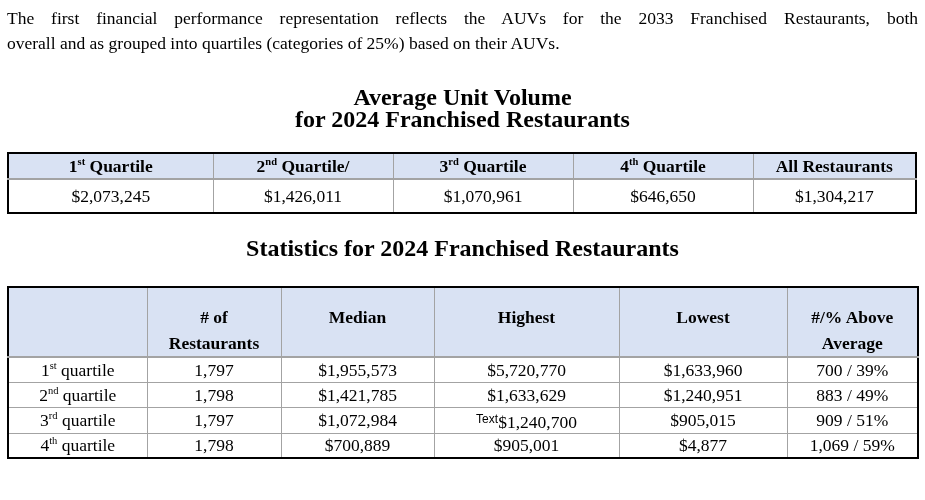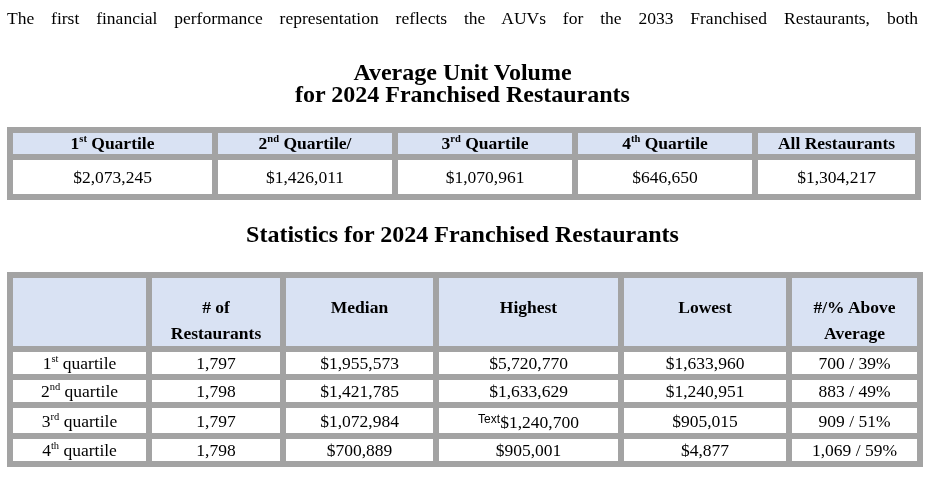--- a/index.html
+++ b/index.html
@@ -24,34 +24,34 @@
   .title1 { margin: 0 0 22px 0; }
   .title2 { margin: 23px 0 27px 0; }
 
   table {
     border-collapse: collapse;
     table-layout: fixed;
     width: 910px;
     border: 2px solid #000;
   }
   th, td {
-    border: 6px solid #a3a3a3;
+    border: 1px solid #a3a3a3;
     text-align: center;
     font-size: 17.5px;
     padding: 0 2px;
     overflow: hidden;
   }
   thead th {
     background: #d9e2f3;
     font-weight: bold;
     border-bottom-width: 2px;
   }
 
   .t1 thead th { height: 26px; vertical-align: middle; }
-  .t1 tbody td { height: 40px; vertical-align: middle; }
+  .t1 tbody td { height: 34px; vertical-align: middle; }
 
   .t2 thead th { height: 55px; vertical-align: top; line-height: 26px; padding-top: 16px; }
   .t2 tbody td { height: 25px; vertical-align: middle; line-height: 22px; }
   .t2 .row-all td { height: 50px; }
 
   sup { font-size: 60%; line-height: 0; }
 
   .text-annotation {
     font-family: "Liberation Sans", sans-serif;
     font-size: 12px;
@@ -59,20 +59,21 @@
     letter-spacing: 0;
   }
 </style>
 </head>
 <body>
 
 <div class="page">
 
   <div class="intro">
     <div class="intro-line1">The first financial performance representation reflects the AUVs for the 2033 Franchised Restaurants, both</div>
+    <div class="intro-line2">overall and as grouped into quartiles (categories of 25%) based on their AUVs.</div>
   </div>
 
   <div class="tbl-title title1">
     <div>Average Unit Volume</div>
     <div>for 2024 Franchised Restaurants</div>
   </div>
 
   <table class="t1">
     <colgroup>
       <col style="width:205px">

